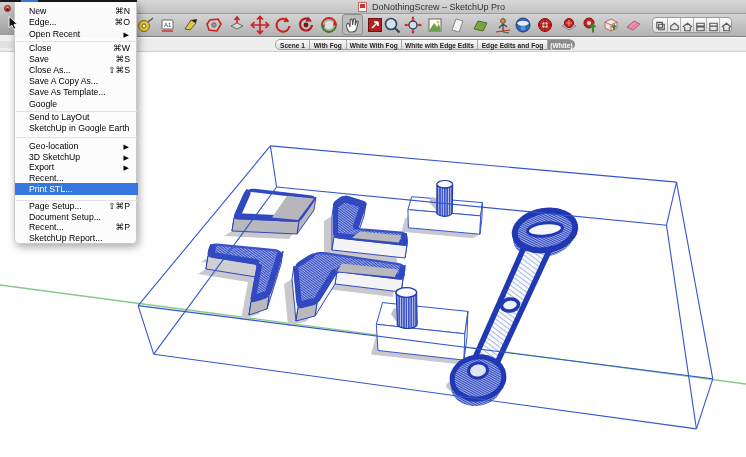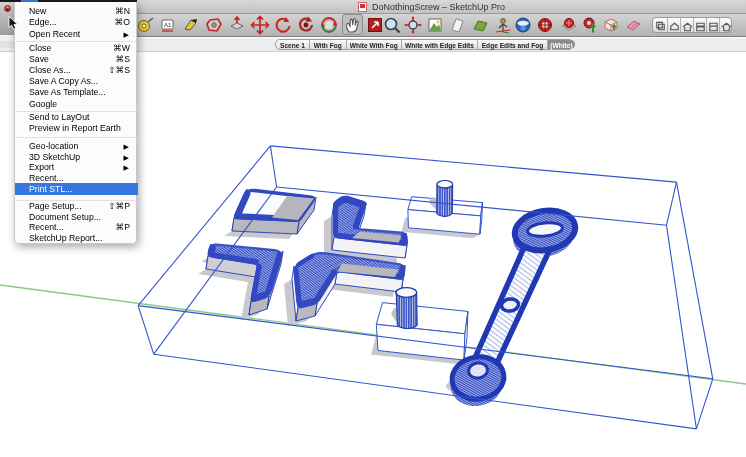--- a/index.html
+++ b/index.html
@@ -273,21 +273,21 @@
     <div style="position:absolute;left:14px;top:40.5px;height:11px;line-height:11px;color:#000">Close</div>
     <div style="position:absolute;right:6px;top:40.5px;height:11px;line-height:11px;color:#000">⌘W</div>
     <div style="position:absolute;left:14px;top:51.8px;height:11px;line-height:11px;color:#000">Save</div>
     <div style="position:absolute;right:6px;top:51.8px;height:11px;line-height:11px;color:#000">⌘S</div>
     <div style="position:absolute;left:14px;top:63.0px;height:11px;line-height:11px;color:#000">Close As...</div>
     <div style="position:absolute;right:6px;top:63.0px;height:11px;line-height:11px;color:#000">⇧⌘S</div>
     <div style="position:absolute;left:14px;top:74.1px;height:11px;line-height:11px;color:#000">Save A Copy As...</div>
     <div style="position:absolute;left:14px;top:85.3px;height:11px;line-height:11px;color:#000">Save As Template...</div>
     <div style="position:absolute;left:14px;top:96.5px;height:11px;line-height:11px;color:#000">Google</div>
     <div style="position:absolute;left:14px;top:109.8px;height:11px;line-height:11px;color:#000">Send to LayOut</div>
-    <div style="position:absolute;left:14px;top:121.0px;height:11px;line-height:11px;color:#000">Preview in Report Earth</div>
+    <div style="position:absolute;left:14px;top:121.0px;height:11px;line-height:11px;color:#000">SketchUp in Google Earth</div>
     <div style="position:absolute;left:14px;top:138.5px;height:11px;line-height:11px;color:#000">Geo-location</div>
     <div style="position:absolute;right:7px;top:138.5px;height:11px;line-height:11px;color:#000;font-size:7px">▶</div>
     <div style="position:absolute;left:14px;top:149.5px;height:11px;line-height:11px;color:#000">3D SketchUp</div>
     <div style="position:absolute;right:7px;top:149.5px;height:11px;line-height:11px;color:#000;font-size:7px">▶</div>
     <div style="position:absolute;left:14px;top:160.3px;height:11px;line-height:11px;color:#000">Export</div>
     <div style="position:absolute;right:7px;top:160.3px;height:11px;line-height:11px;color:#000;font-size:7px">▶</div>
     <div style="position:absolute;left:14px;top:170.8px;height:11px;line-height:11px;color:#000">Recent...</div>
     <div style="position:absolute;left:0;top:181.2px;width:123px;height:11.5px;background:#3576df"></div>
     <div style="position:absolute;left:14px;top:181.5px;height:11px;line-height:11px;color:#fff">Print STL...</div>
     <div style="position:absolute;left:14px;top:199.0px;height:11px;line-height:11px;color:#000">Page Setup...</div>

